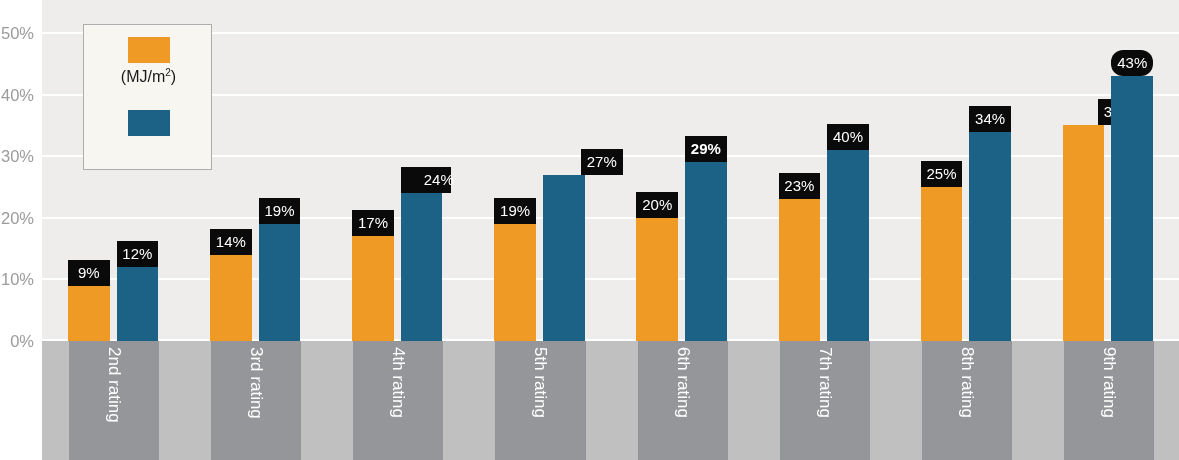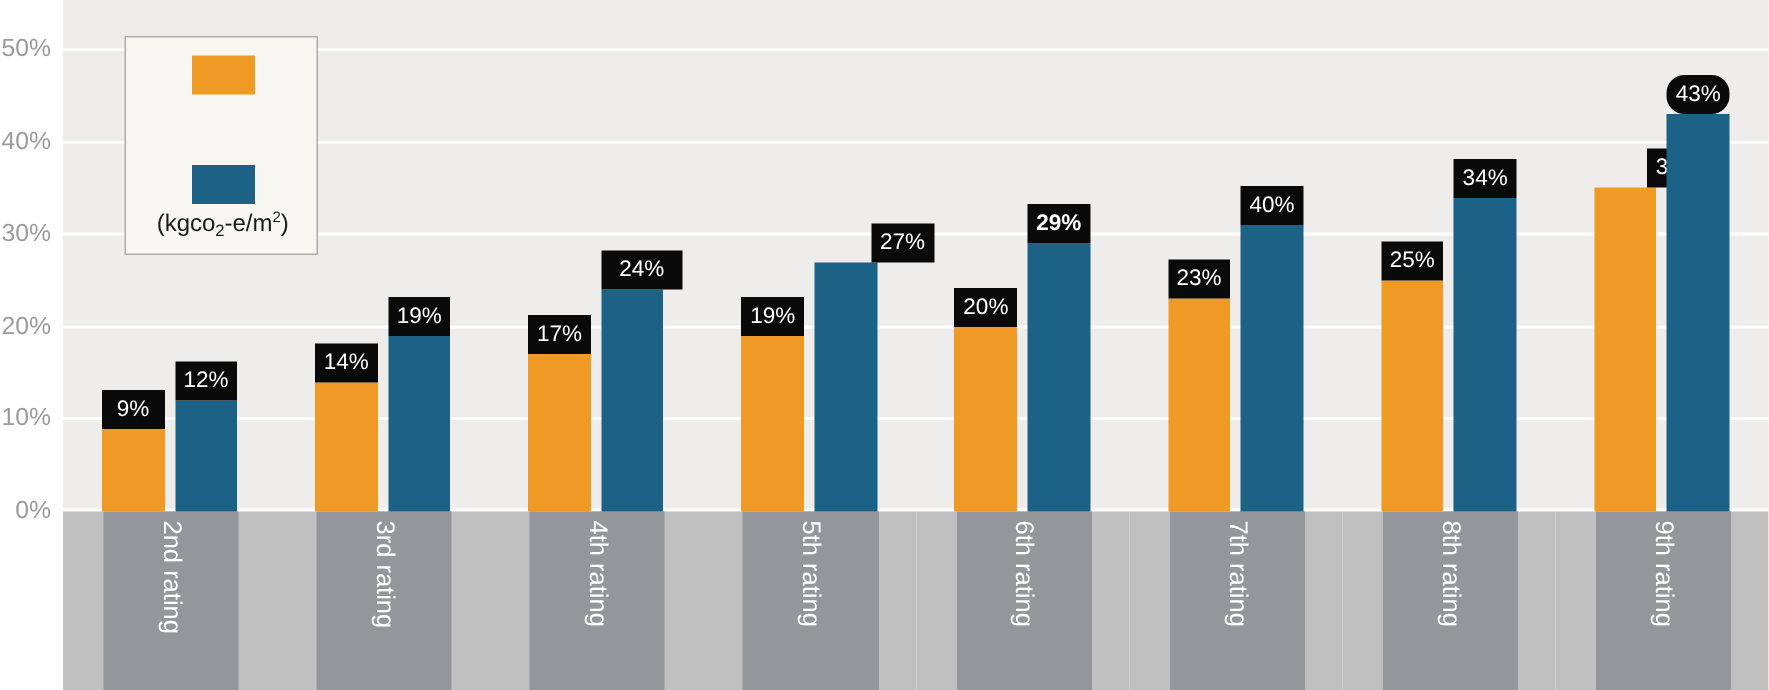--- a/index.html
+++ b/index.html
@@ -158,36 +158,36 @@
       <div class="dlabel" style="left: 736.563px; width: 41.6426px; top: 173.32px;">23%</div>
       <div class="bar mj" style="left: 878.688px; width: 41.6426px; height: 154px; background: rgb(238, 154, 36);"></div>
       <div class="dlabel" style="left: 878.688px; width: 41.6426px; top: 161px;">25%</div>
       <div class="bar mj" style="left: 1020.81px; width: 41.6426px; height: 215.6px; background: rgb(238, 154, 36);"></div>
       <div class="dlabel" style="left: 1056px; width: 41.6426px; top: 99.4px;">35%</div>
       <div class="bar co2" style="left: 74.5446px; width: 41.6426px; height: 73.92px; background: rgb(28, 97, 134);"></div>
       <div class="dlabel" style="left: 74.5446px; width: 41.6426px; top: 241.08px;">12%</div>
       <div class="bar co2" style="left: 216.67px; width: 41.6426px; height: 117.04px; background: rgb(28, 97, 134);"></div>
       <div class="dlabel" style="left: 216.67px; width: 41.6426px; top: 197.96px;">19%</div>
       <div class="bar co2" style="left: 358.795px; width: 41.6426px; height: 147.84px; background: rgb(28, 97, 134);"></div>
-      <div class="dlabel" style="left: 358.795px; width: 54px; top: 167.16px;">24%</div>
+      <div class="dlabel" style="left: 358.795px; width: 27px; top: 167.16px; padding-left: 23px;">24%</div>
       <div class="bar co2" style="left: 500.92px; width: 41.6426px; height: 166.32px; background: rgb(28, 97, 134);"></div>
       <div class="dlabel" style="left: 500.92px; width: 41.6426px; top: 148.68px; margin-left: 38px;">27%</div>
       <div class="bar co2" style="left: 643.045px; width: 41.6426px; height: 178.64px; background: rgb(28, 97, 134);"></div>
       <div class="dlabel" style="left: 643.045px; width: 41.6426px; top: 136.36px; font-weight: bold;">29%</div>
       <div class="bar co2" style="left: 785.17px; width: 41.6426px; height: 190.96px; background: rgb(28, 97, 134);"></div>
       <div class="dlabel" style="left: 785.17px; width: 41.6426px; top: 124.04px;">40%</div>
       <div class="bar co2" style="left: 927.295px; width: 41.6426px; height: 209.44px; background: rgb(28, 97, 134);"></div>
       <div class="dlabel" style="left: 927.295px; width: 41.6426px; top: 105.56px;">34%</div>
       <div class="bar co2" style="left: 1069.42px; width: 41.6426px; height: 264.88px; background: rgb(28, 97, 134);"></div>
       <div class="dlabel" style="left: 1069.42px; width: 41.6426px; top: 50.12px; border-radius: 12px;">43%</div>
     </div>
 
   <div class="legend">
     <div class="legend-item" style="top:12px;">
       <span class="legend-swatch mj"></span>
+      <span class="legend-text">(MJ/m<sup>2</sup>)</span>
     </div>
     <div class="legend-item" style="top:85px;">
       <span class="legend-swatch co2"></span>
-      <span class="legend-text">(kgco<sub>2</sub>-e/m<sup>2</sup>)</span>
     </div>
   </div>
 
 </div>
 
 </body></html>

